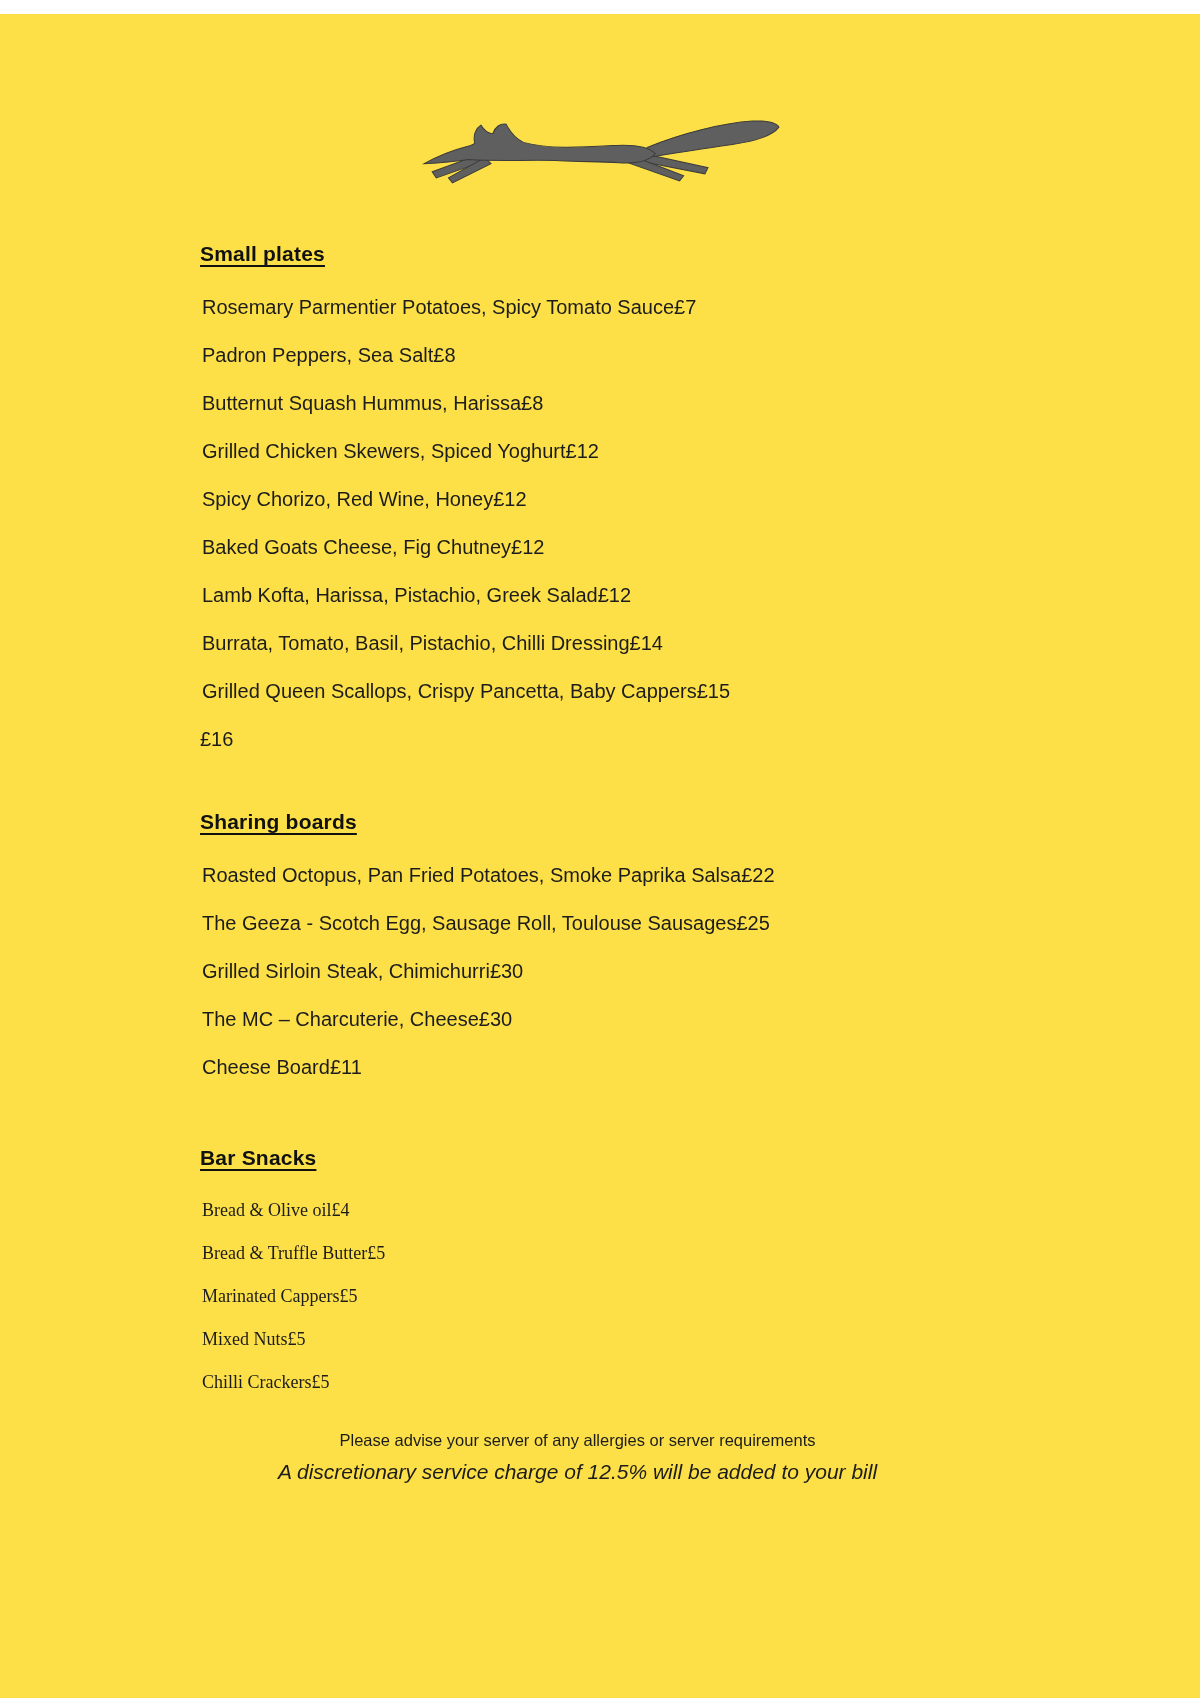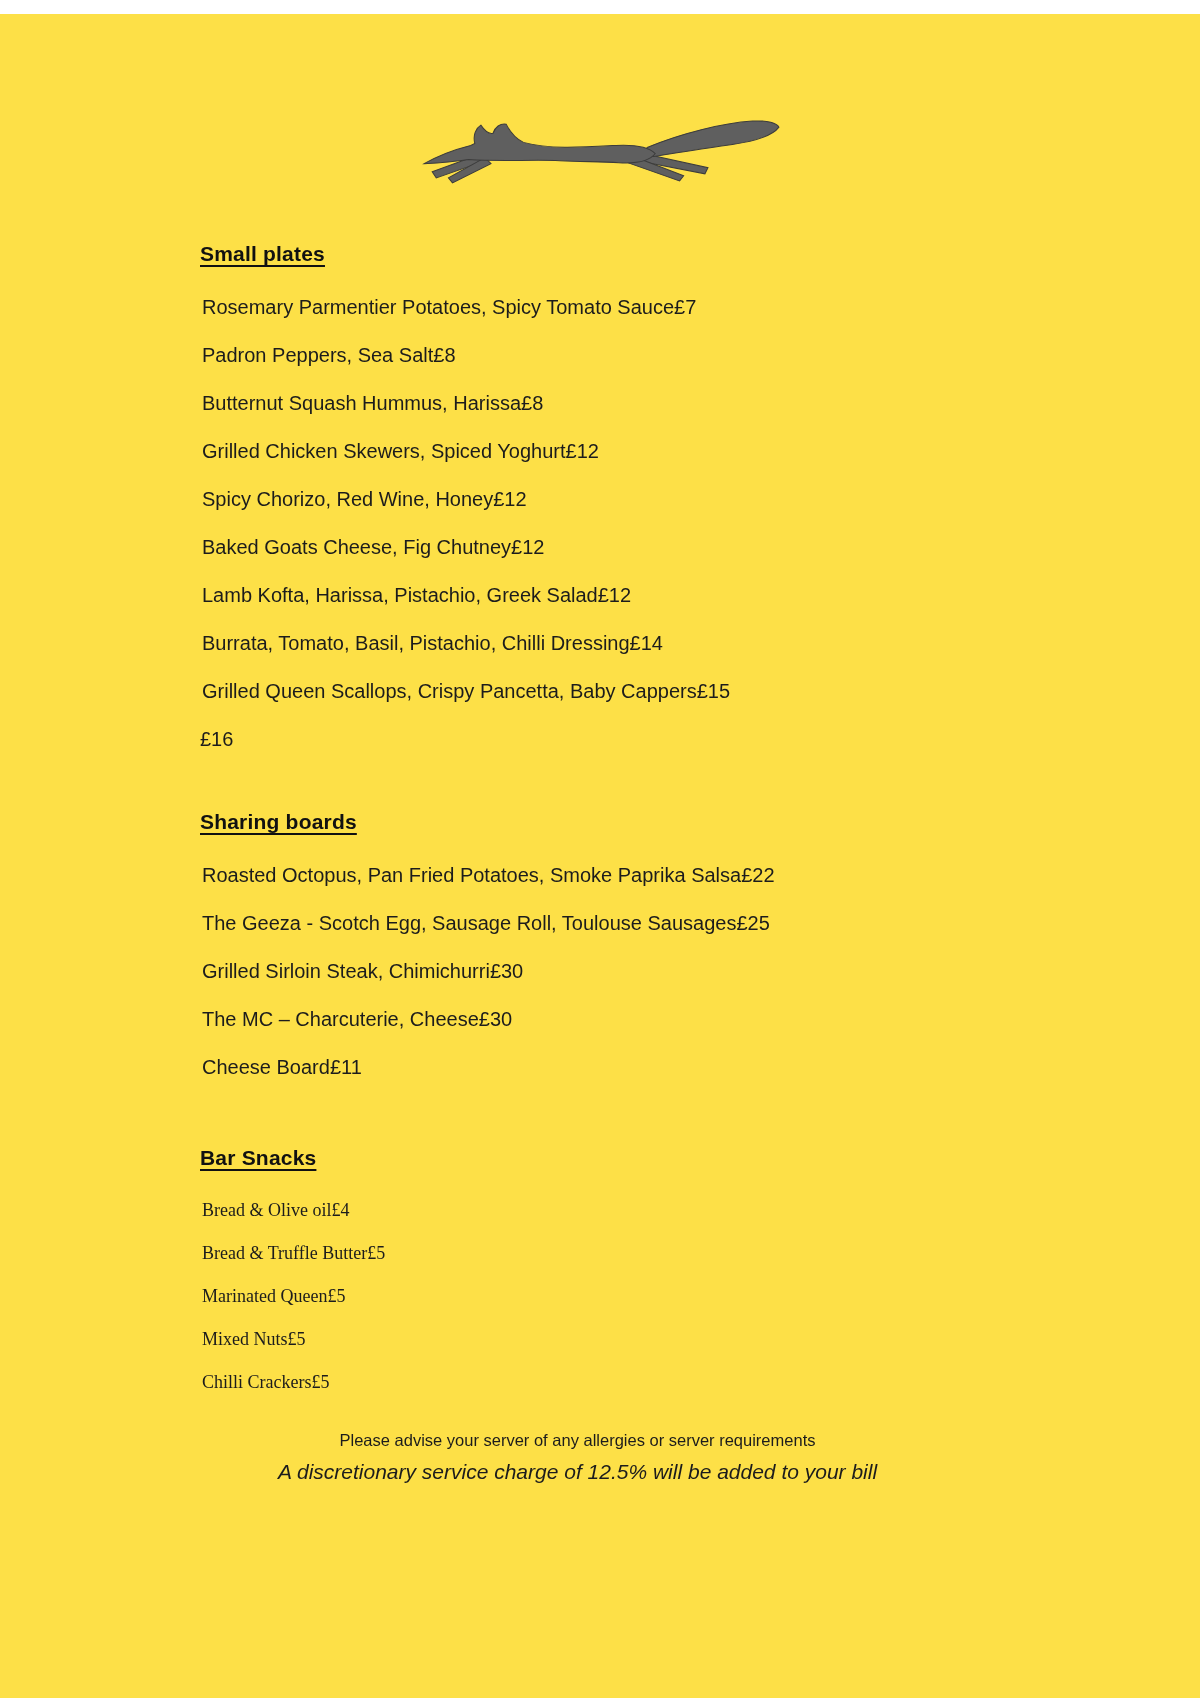--- a/index.html
+++ b/index.html
@@ -168,21 +168,21 @@
 
       <div class="menu-row">
         <span class="item-name">Bread &amp; Olive oil</span>
         <span class="item-price">£4</span>
       </div>
       <div class="menu-row">
         <span class="item-name">Bread &amp; Truffle Butter</span>
         <span class="item-price">£5</span>
       </div>
       <div class="menu-row">
-        <span class="item-name">Marinated Queen</span>
+        <span class="item-name">Marinated Cappers</span>
         <span class="item-price">£5</span>
       </div>
       <div class="menu-row">
         <span class="item-name">Mixed Nuts</span>
         <span class="item-price">£5</span>
       </div>
       <div class="menu-row">
         <span class="item-name">Chilli Crackers</span>
         <span class="item-price">£5</span>
       </div>

